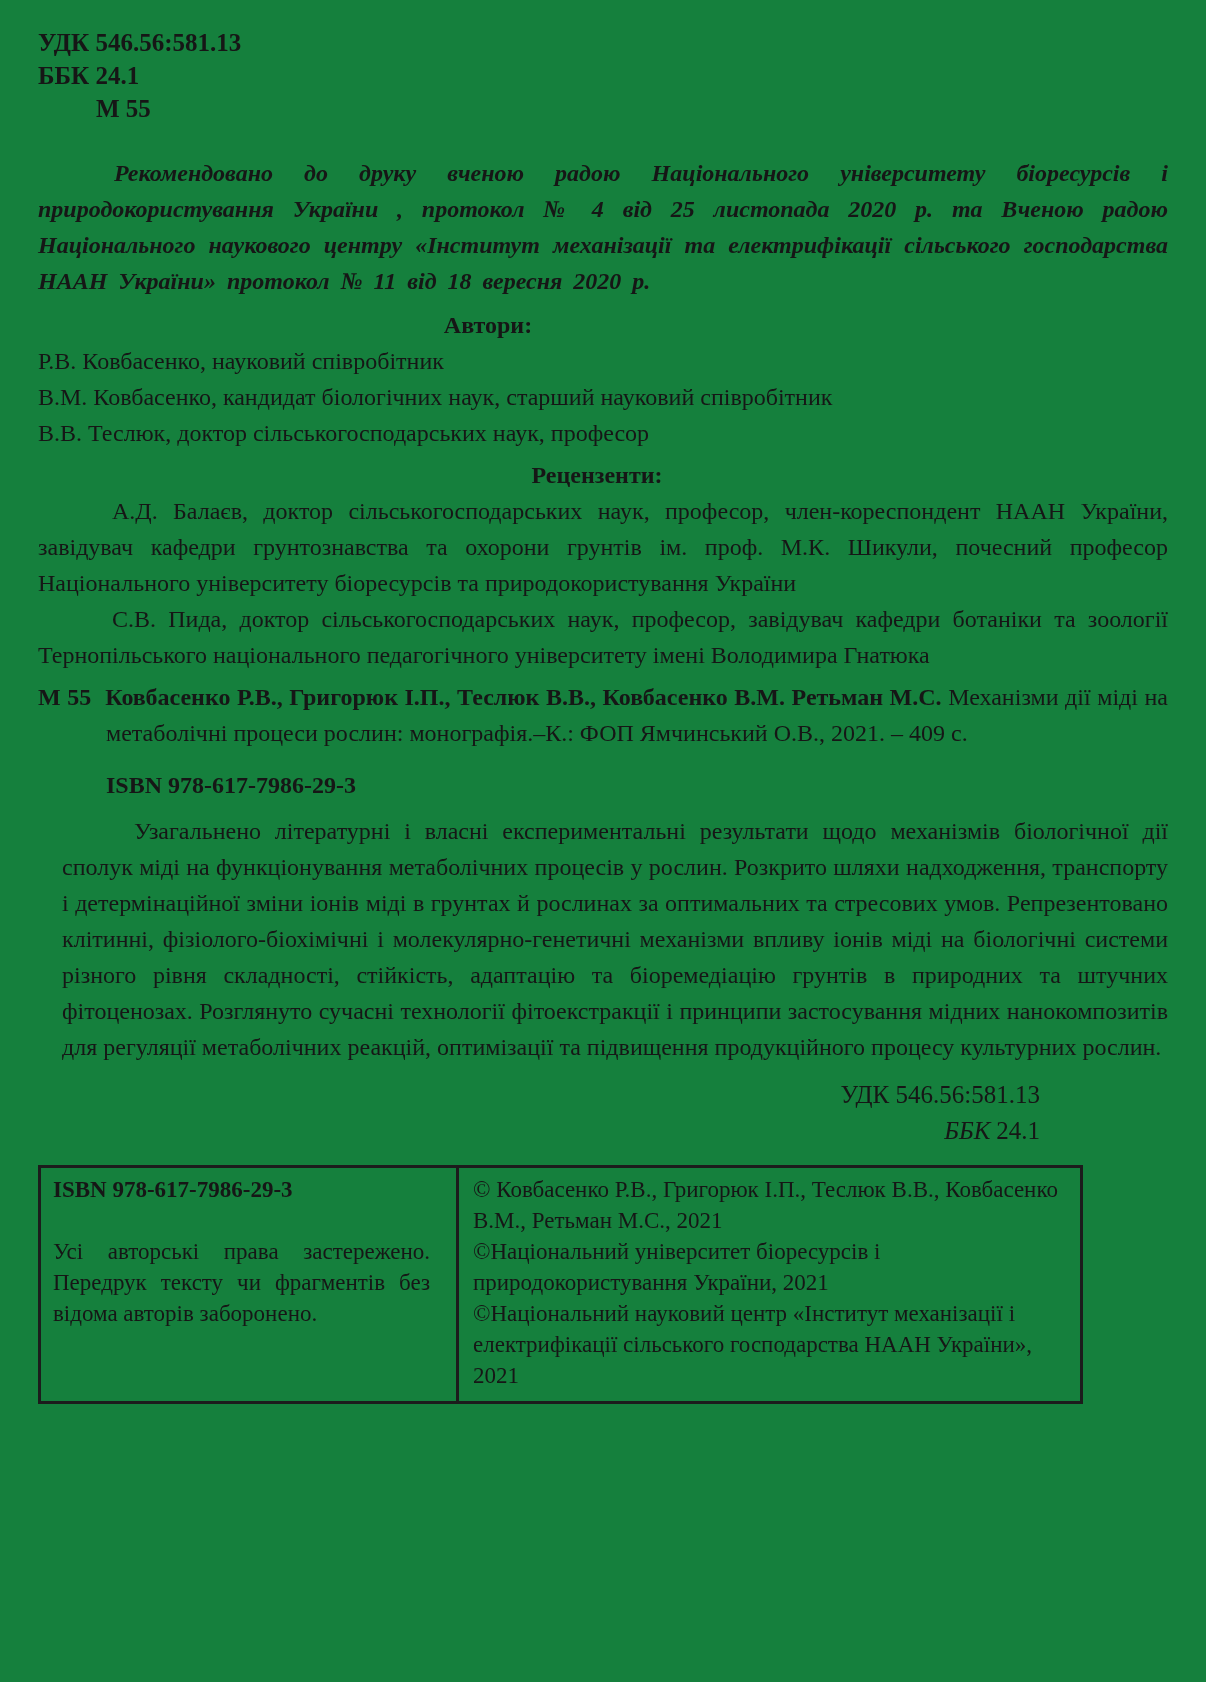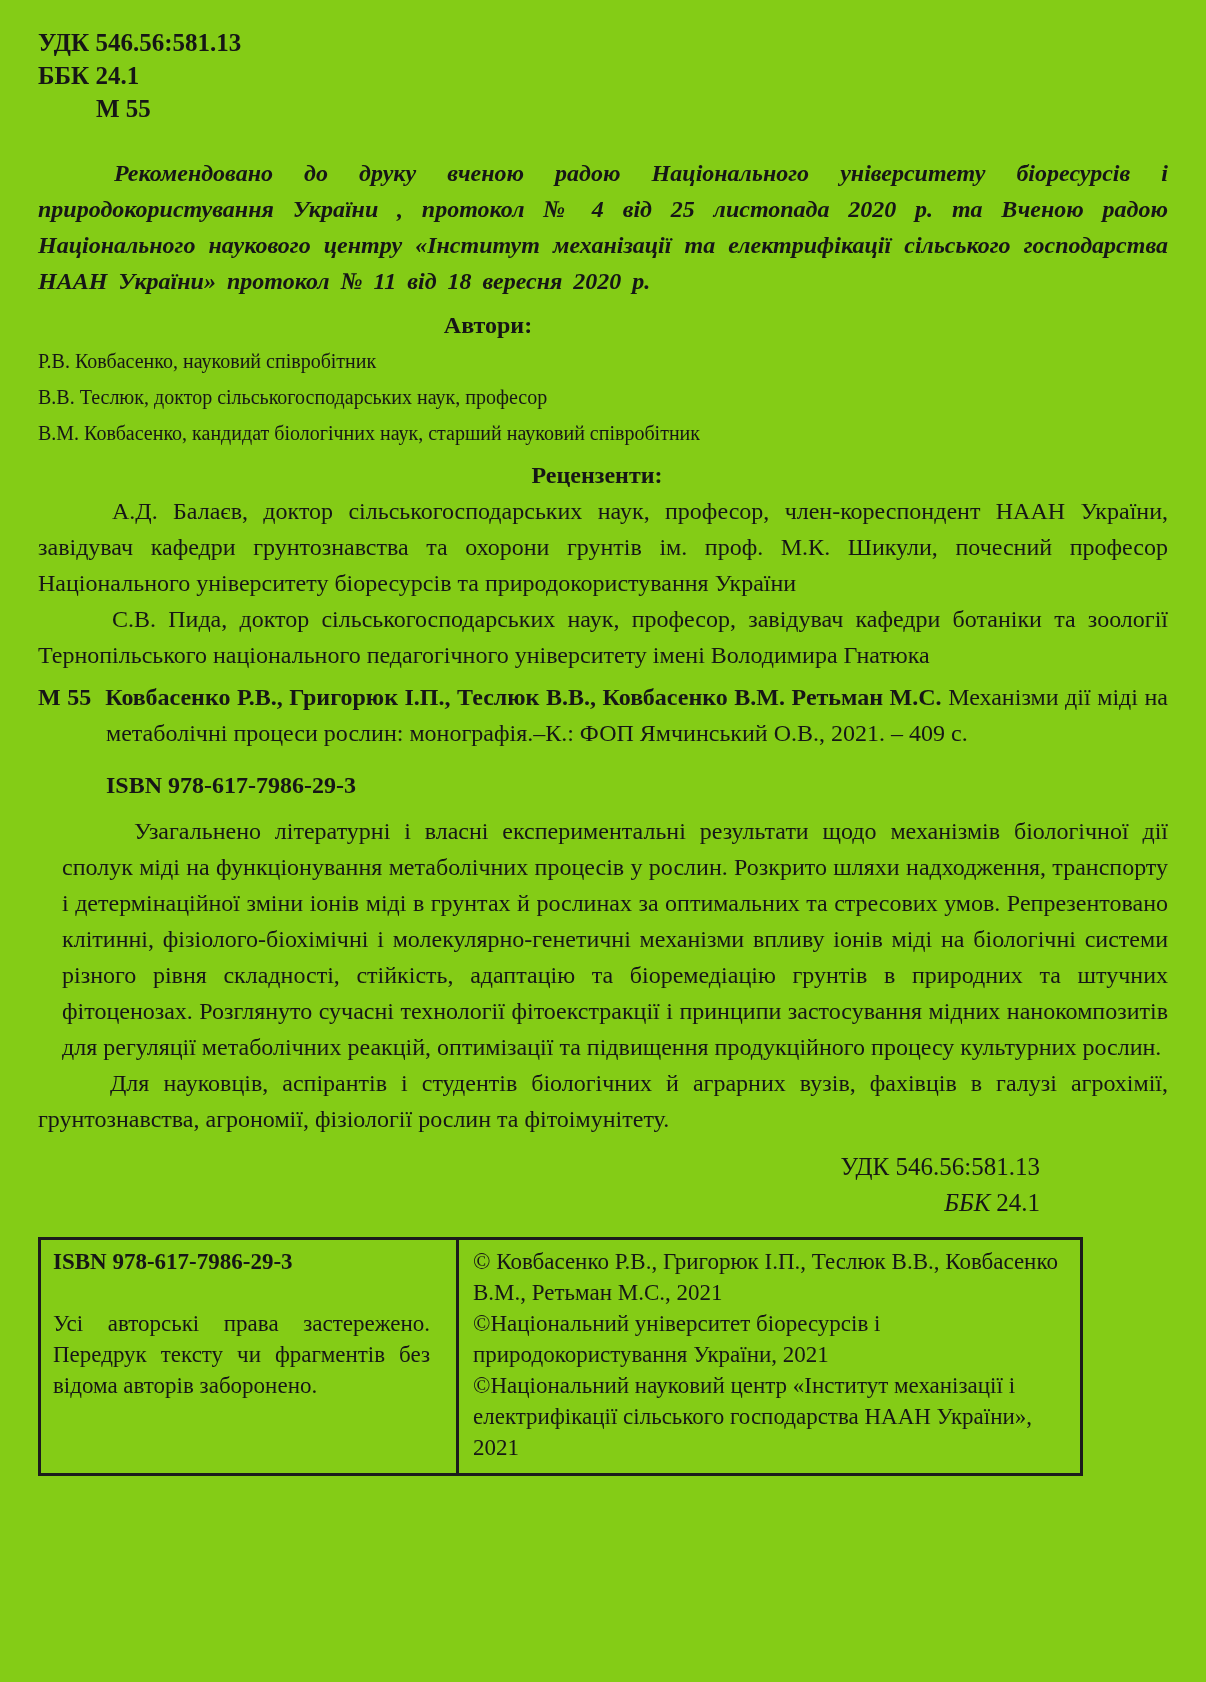--- a/index.html
+++ b/index.html
@@ -1,20 +1,20 @@
 <!DOCTYPE html>
 <html lang="uk"><head>
 <meta charset="utf-8">
 <style>
   html,body { margin:0; padding:0; background:#e8e8e8; }
   .page {
     position:relative;
     width:1206px; height:1682px;
     margin:0 auto;
-    background:#84cc16;
+    background:#15803d;
     color:#161616;
     font-family:"Liberation Serif","DejaVu Serif",serif;
     box-sizing:border-box;
     padding:26px 38px 0 38px;
     overflow:hidden;
   }
   p { margin:0; }
 
   .head-codes { font-weight:bold; font-size:25px; line-height:33px; }
   .head-codes .m55-line { padding-left:58px; }
@@ -26,21 +26,21 @@
     text-align:justify; text-indent:76px;
     word-spacing:5px;
   }
 
   .sec-heading { font-size:24px; line-height:36px; font-weight:bold; text-align:center; }
   .sec-heading.authors-h { margin-top:8px; }
   .sec-heading.authors-h .shift { display:inline-block; transform:translateX(-115px); }
   .sec-heading.reviewers-h { margin-top:6px; }
   .sec-heading.reviewers-h .shift { display:inline-block; transform:translateX(-6px); }
 
-  .author-line { font-size:20px; line-height:36px; }
+  .author-line { font-size:24px; line-height:36px; }
 
   .reviewer { font-size:24px; line-height:36px; text-align:justify; text-indent:74px; }
   .reviewer .name { font-weight:normal; }
 
   .citation {
     margin-top:6px;
     font-size:24px; line-height:36px;
     padding-left:68px; text-indent:-68px;
     text-align:justify;
   }
@@ -81,41 +81,40 @@
     <p class="m55-line">М 55</p>
   </div>
 
   <p class="recommendation">Рекомендовано до друку вченою радою Національного університету біоресурсів і природокористування України , протокол № 4 від 25 листопада 2020 р. та Вченою радою Національного наукового центру «Інститут механізації та електрифікації сільського господарства НААН України» протокол № 11 від 18 вересня 2020 р.</p>
 
   <p class="sec-heading authors-h">
     <span class="shift">Автори:</span>
   </p>
   <div>
     <p class="author-line">Р.В. Ковбасенко, науковий співробітник</p>
+    <p class="author-line">В.М. Ковбасенко, кандидат біологічних наук, старший науковий співробітник</p>
     <p class="author-line">В.В. Теслюк, доктор сільськогосподарських наук, професор</p>
-    <p class="author-line">В.М. Ковбасенко, кандидат біологічних наук, старший науковий співробітник</p>
   </div>
 
   <p class="sec-heading reviewers-h">
     <span class="shift">Рецензенти:</span>
   </p>
   <div>
     <p class="reviewer"><span class="name">А.Д. Балаєв</span><span>, доктор сільськогосподарських наук, професор, член-кореспондент НААН України, завідувач кафедри грунтознавства та охорони грунтів ім. проф. М.К. Шикули, почесний професор Національного університету біоресурсів та природокористування України</span></p>
     <p class="reviewer"><span class="name">С.В. Пида</span><span>, доктор сільськогосподарських наук, професор, завідувач кафедри ботаніки та зоології Тернопільського національного педагогічного університету імені Володимира Гнатюка</span></p>
   </div>
 
   <p class="citation">
     <span class="code">М 55</span><span class="bold">Ковбасенко Р.В., Григорюк І.П., Теслюк В.В., Ковбасенко В.М. Ретьман М.С.</span>
     <span>Механізми дії міді на метаболічні процеси рослин: монографія.–К.: ФОП Ямчинський О.В., 2021. – 409 с.</span>
   </p>
 
   <p class="isbn-line">ISBN 978-617-7986-29-3</p>
 
   <p class="abstract">Узагальнено літературні і власні експериментальні результати щодо механізмів біологічної дії сполук міді на функціонування метаболічних процесів у рослин. Розкрито шляхи надходження, транспорту і детермінаційної зміни іонів міді в грунтах й рослинах за оптимальних та стресових умов. Репрезентовано клітинні, фізіолого-біохімічні і молекулярно-генетичні механізми впливу іонів міді на біологічні системи різного рівня складності, стійкість, адаптацію та біоремедіацію грунтів в природних та штучних фітоценозах. Розглянуто сучасні технології фітоекстракції і принципи застосування мідних нанокомпозитів для регуляції метаболічних реакцій, оптимізації та підвищення продукційного процесу культурних рослин.</p>
-  <p class="audience">Для науковців, аспірантів і студентів біологічних й аграрних вузів, фахівців в галузі агрохімії, грунтознавства, агрономії, фізіології рослин та фітоімунітету.</p>
 
   <div class="footer-codes">
     <p>УДК 546.56:581.13</p>
     <p><span class="bbk-label">ББК</span><span>24.1</span></p>
   </div>
 
   <table class="imprint-table">
     <tbody>
         <tr>
       <td class="cell-left">

